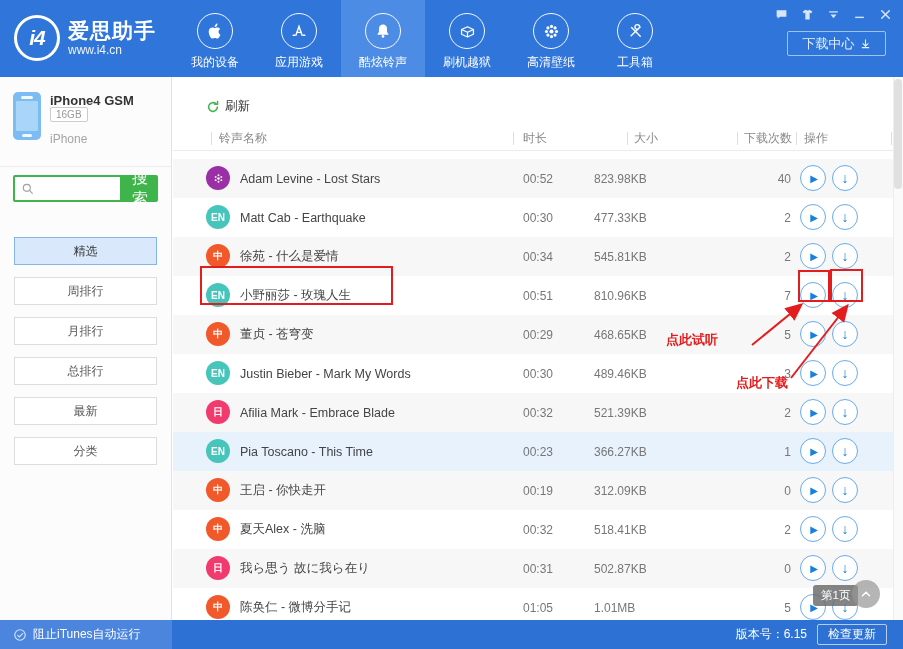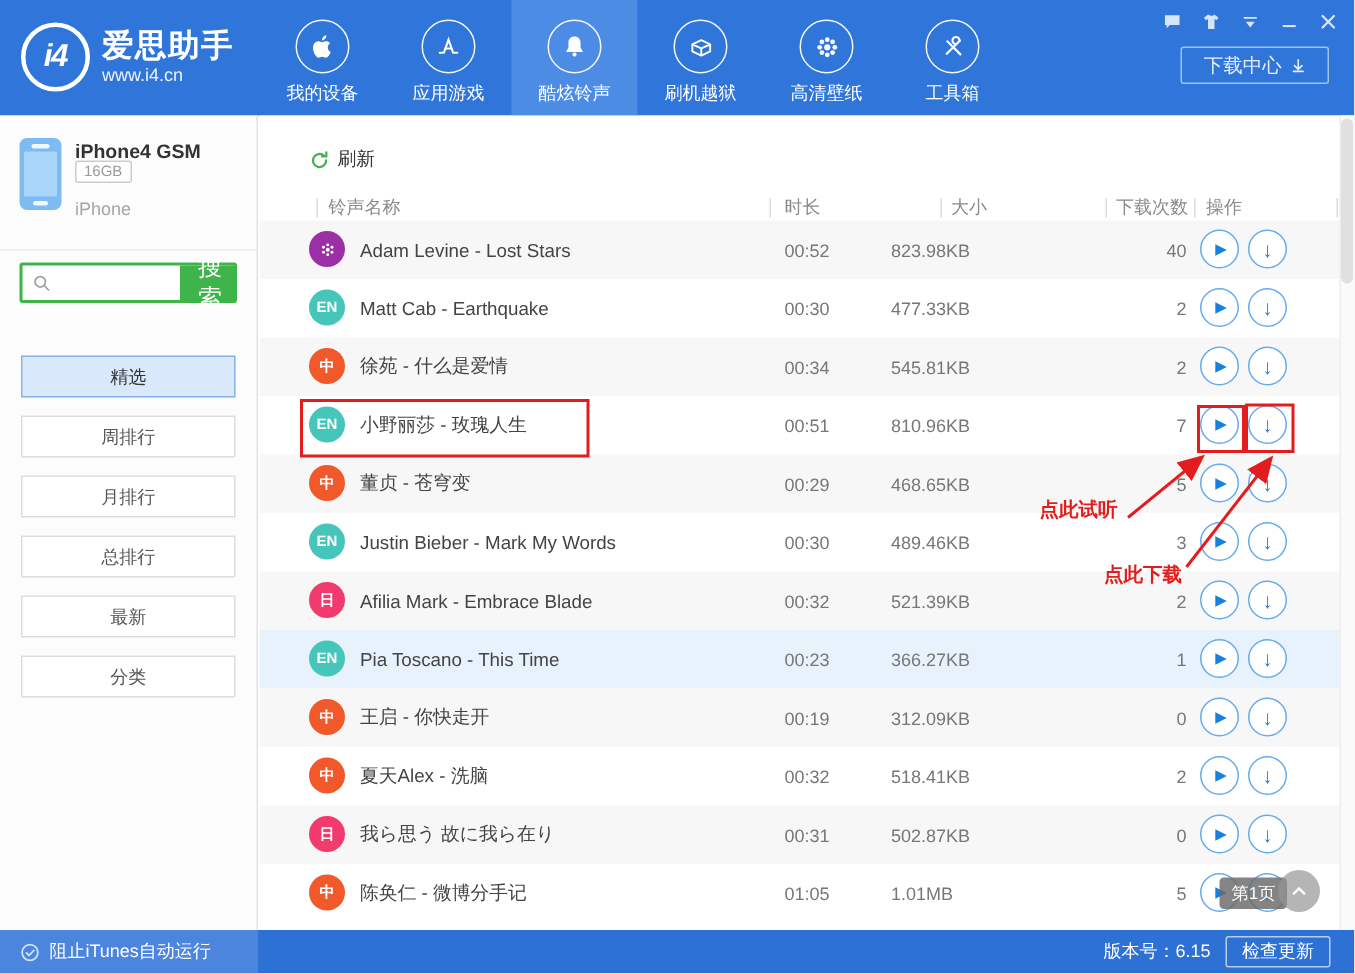--- a/index.html
+++ b/index.html
@@ -47,21 +47,21 @@
   .menu-btn.active { background:#d9e9fb; border-color:#85b4e9; color:#333; }
 
   
   .main { position:absolute; top:77px; left:173px; right:0; bottom:29px; background:#fff; }
   .refresh { position:absolute; left:33px; top:21px; display:flex; align-items:center; gap:5px; font-size:12.5px; color:#333; cursor:pointer; }
   .thead { position:absolute; left:0; top:50px; width:720px; height:24px; }
   .th { position:absolute; top:3px; font-size:12px; color:#8a8a8a; }
   .thsep { position:absolute; top:5px; width:1px; height:13px; background:#ddd; }
   .thead-line { position:absolute; left:0; top:73px; width:720px; height:1px; background:#ebebeb; }
 
-  .rows { position:absolute; left:0; top:70px; width:720px; }
+  .rows { position:absolute; left:0; top:82px; width:720px; }
   .row { position:relative; width:100%; height:39px; background:#fff; }
   .row.alt { background:#f7f7f7; }
   .row.hl { background:#e7f2fc; }
   .badge { position:absolute; left:33px; top:7px; width:24px; height:24px; border-radius:50%; color:#fff; font-size:10px; font-weight:bold; display:flex; align-items:center; justify-content:center; }
   .b-hot { background:#9b2fa5; } .b-en { background:#46c5ba; } .b-cn { background:#f1582a; } .b-jp { background:#f13a6e; }
   .c-name { position:absolute; left:67px; top:0; height:39px; display:flex; align-items:center; font-size:12.5px; color:#444; }
   .c-dur  { position:absolute; left:350px; top:0; height:39px; display:flex; align-items:center; font-size:12px; color:#777; }
   .c-size { position:absolute; left:421px; top:0; height:39px; display:flex; align-items:center; font-size:12px; color:#777; }
   .c-dl   { position:absolute; left:555px; width:63px; top:0; height:39px; display:flex; align-items:center; justify-content:flex-end; font-size:12px; color:#777; }
   .act { position:absolute; top:6px; width:26px; height:26px; border:1px solid #66abf0; border-radius:50%; background:#fff; color:#1680e0; display:flex; align-items:center; justify-content:center; cursor:pointer; }
@@ -383,21 +383,21 @@
         </svg>
       <span>阻止iTunes自动运行</span>
     </div>
     <div class="sb-version">版本号：6.15</div>
     <div class="sb-update">检查更新</div>
   </div>
 
   <div class="redbox" style="left:200px; top:266px; width:193px; height:39px;"></div>
   <div class="redbox" style="left:798px; top:270px; width:32px; height:32px;"></div>
   <div class="redbox" style="left:830px; top:269px; width:33px; height:33px;"></div>
-  <div class="ann-label" style="left:693px; top:331px;">点此试听</div>
+  <div class="ann-label" style="left:666px; top:331px;">点此试听</div>
   <div class="ann-label" style="left:736px; top:374px;">点此下载</div>
   <svg class="ann-svg" width="903" height="649">
     <defs>
       <marker id="ah" markerWidth="10" markerHeight="10" refX="7.5" refY="5" orient="auto">
           <path d="M0 1 L9 5 L0 9 z" fill="#e31d1d"></path>
         </marker>
     </defs>
     <line x1="752" y1="345" x2="801" y2="305" stroke="#e31d1d" stroke-width="2" marker-end="url(#ah)"></line>
     <line x1="791" y1="378" x2="847" y2="306" stroke="#e31d1d" stroke-width="2" marker-end="url(#ah)"></line>
   </svg>

